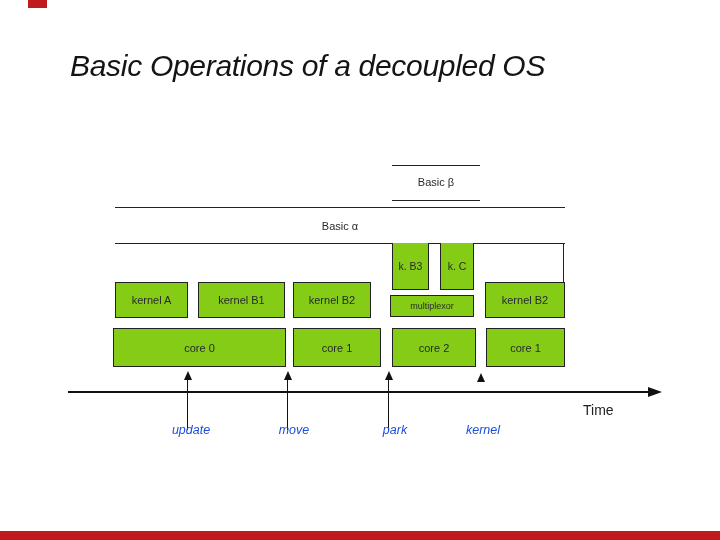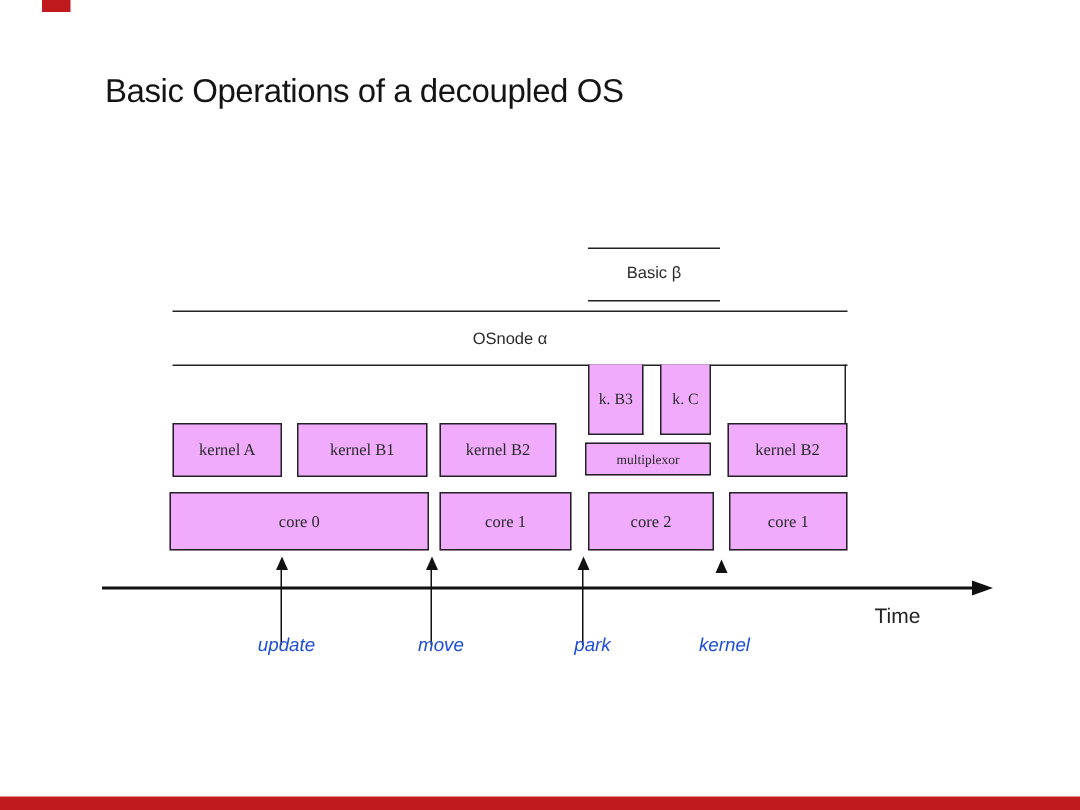--- a/index.html
+++ b/index.html
@@ -4,31 +4,31 @@
 <style>
   html,body{margin:0;padding:0;background:#ffffff;}
   #slide{
     position:relative;width:720px;height:540px;background:#ffffff;overflow:hidden;
     font-family:"Liberation Sans",sans-serif;
   }
   .accent{position:absolute;background:#c01a1f;}
   #accent-top{left:28px;top:0;width:19px;height:8px;}
   #accent-bottom{left:0;top:531px;width:720px;height:9px;}
   .title{
-    position:absolute;left:70px;top:49px;font-size:22px;line-height:1.1;
-    color:#141414;letter-spacing:-0.3px;white-space:nowrap;
+    position:absolute;left:70px;top:49px;font-size:30px;line-height:1.1;
+    color:#141414;letter-spacing:-0.3px;white-space:nowrap;font-style:italic;
   }
   
   #figure{position:absolute;left:0;top:0;width:720px;height:540px;color:#2a2a2a;filter:blur(0.3px);}
   .hline{position:absolute;height:0;border-top:1.4px solid #222;}
   .vline{position:absolute;width:0;border-left:1.4px solid #222;}
   .box{
     position:absolute;border:1.4px solid #222;box-sizing:border-box;
     display:flex;align-items:center;justify-content:center;
-    font-size:11px;color:#2a2a2a;background:#f0abfc;font-family:Liberation Serif, serif;
+    font-size:11px;color:#2a2a2a;background:#84cc16;
   }
   .open-top{border-top:none;}
   .flabel{position:absolute;font-size:11px;color:#2a2a2a;text-align:center;white-space:nowrap;}
   .axis{position:absolute;background:#111;}
   .arrow-right{
     position:absolute;width:0;height:0;
     border-top:5px solid transparent;border-bottom:5px solid transparent;border-left:14px solid #111;
   }
   .arrow-up{
     position:absolute;width:0;height:0;
@@ -48,21 +48,21 @@
 
   <div class="title">Basic Operations of a decoupled OS</div>
 
   <div id="figure">
 
     <div class="hline" style="left:392px;top:165px;width:88px;"></div>
     <div class="flabel" style="left:392px;top:176px;width:88px;">Basic β</div>
     <div class="hline" style="left:392px;top:200px;width:88px;"></div>
 
     <div class="hline" style="left:115px;top:207px;width:450px;"></div>
-    <div class="flabel" style="left:290px;top:220px;width:100px;">OSnode α</div>
+    <div class="flabel" style="left:290px;top:220px;width:100px;">Basic α</div>
     <div class="hline" style="left:115px;top:243px;width:450px;"></div>
     <div class="vline" style="left:563px;top:243px;height:39px;"></div>
 
     <div class="box open-top" style="left:392px;top:243px;width:37px;height:47px;font-size:10.5px;">
       <span>k. B3</span>
     </div>
     <div class="box open-top" style="left:440px;top:243px;width:34px;height:47px;font-size:10.5px;">
       <span>k. C</span>
     </div>
 

